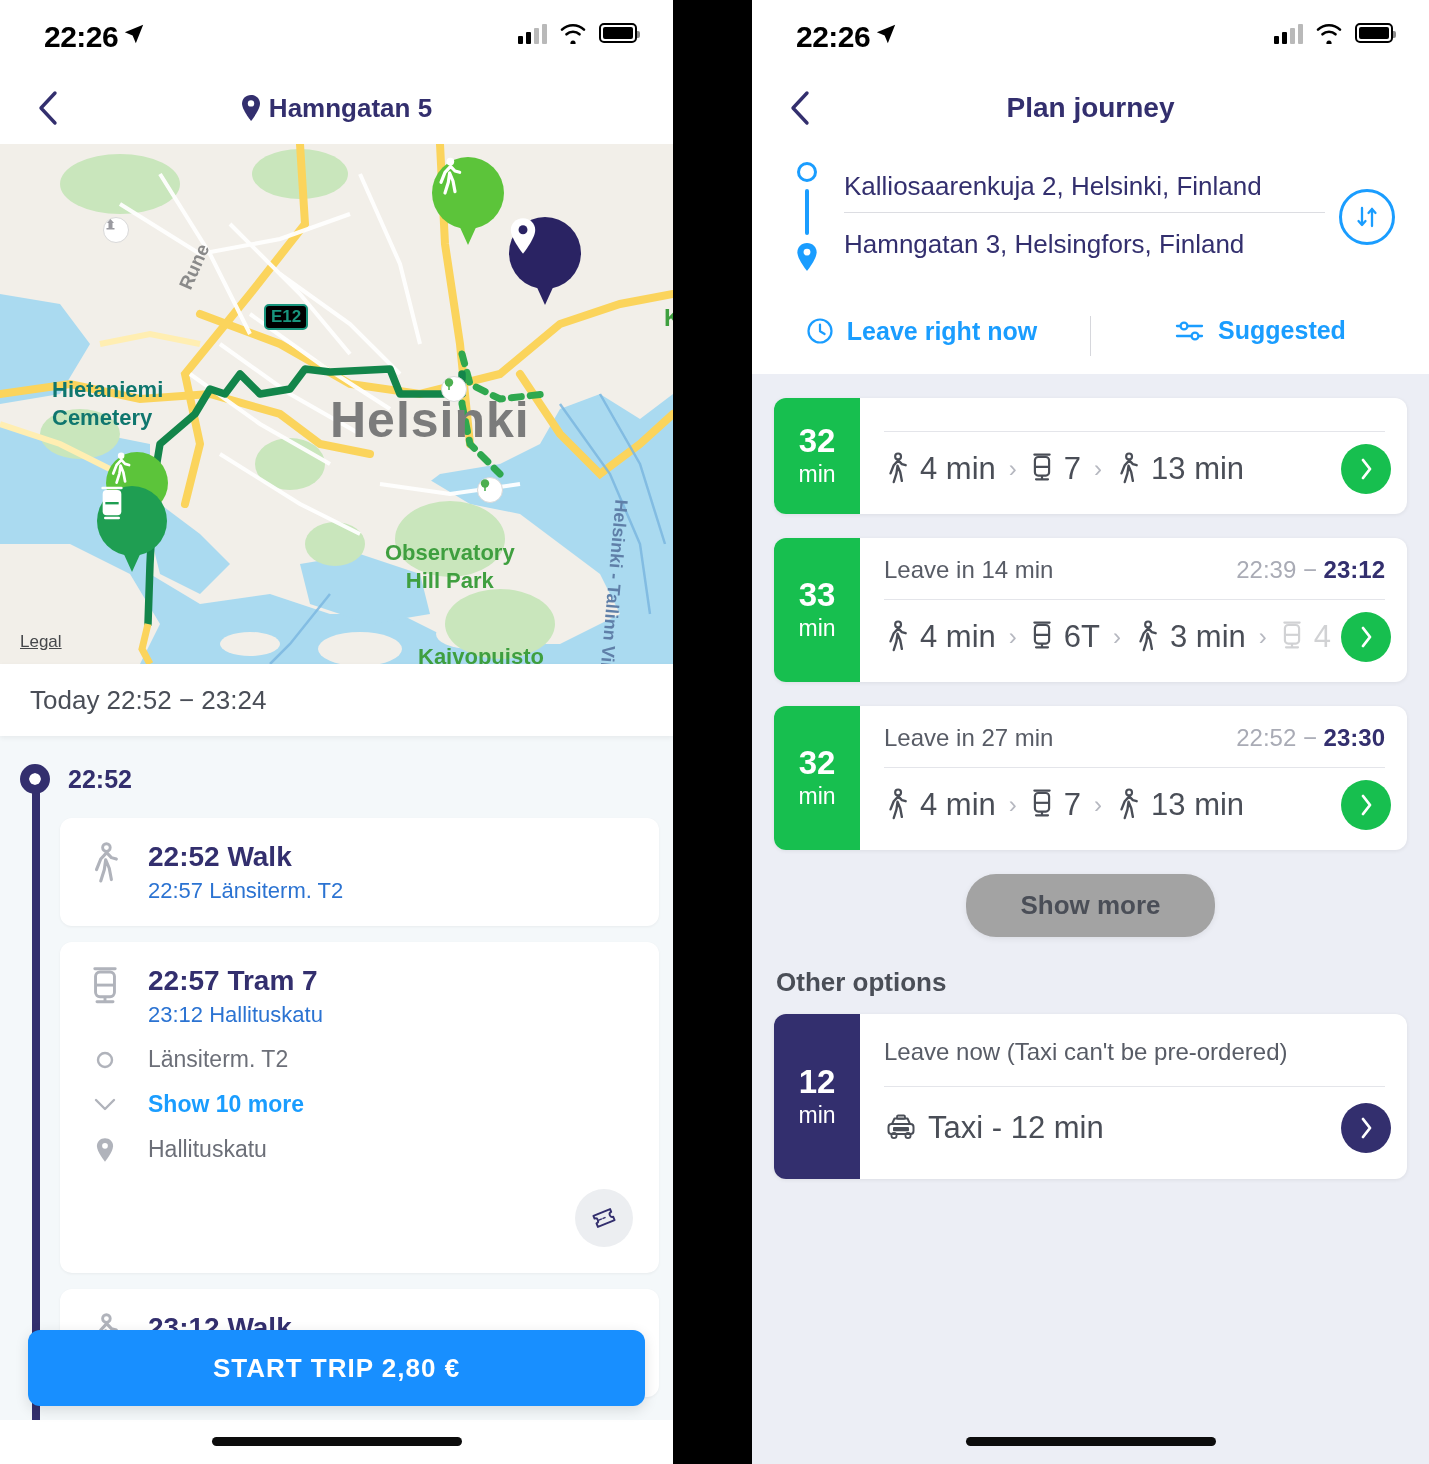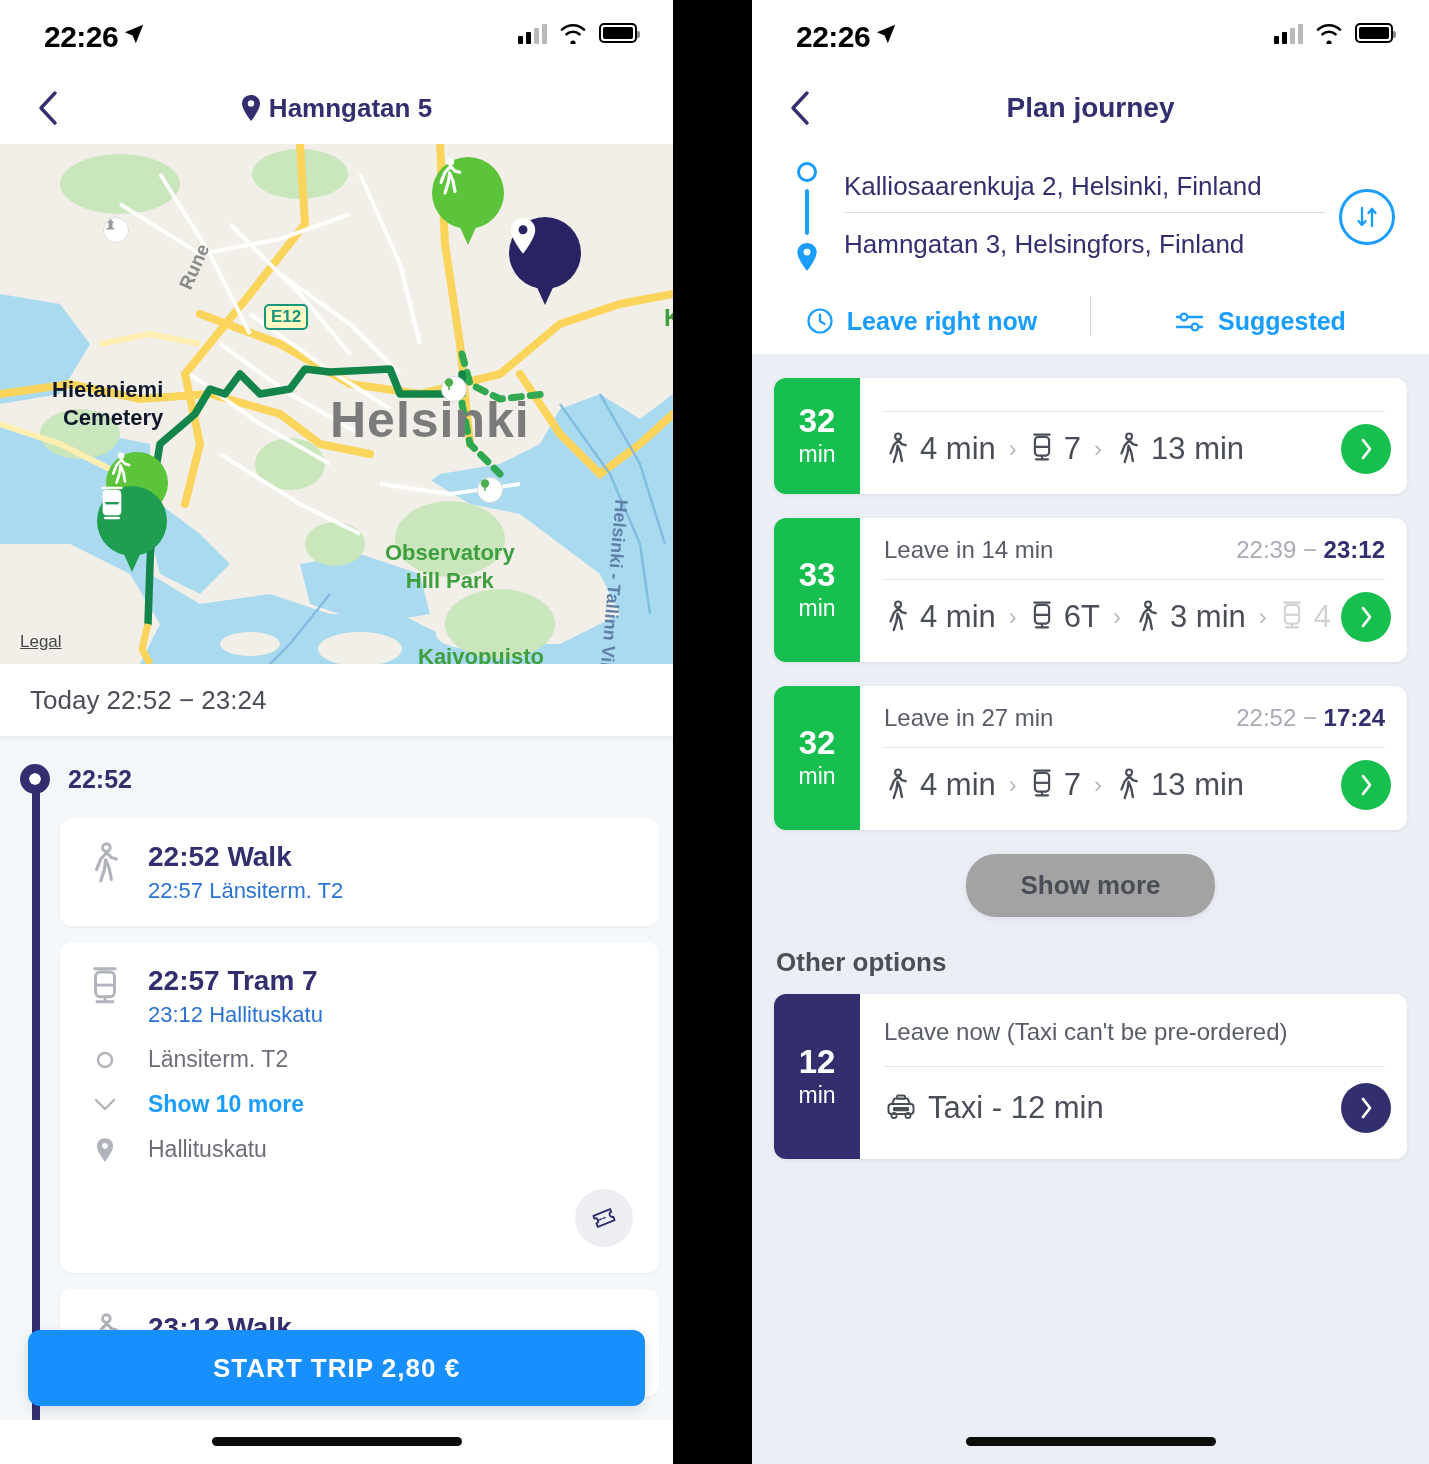--- a/index.html
+++ b/index.html
@@ -30,28 +30,28 @@
           width:36px; height:36px; display:flex; align-items:center; justify-content:center; cursor:pointer;}
   .nav-title { width:100%; text-align:center; font-size:26px; font-weight:bold; color:#332f6e;
                display:flex; align-items:center; justify-content:center; gap:8px; }
   .nav-title.plain { font-size:28px; }
 
   
   .map { position:relative; height:520px; overflow:hidden; background:#aadaf0; }
   .map svg { position:absolute; inset:0; }
   .map-label { position:absolute; font-weight:bold; pointer-events:none; }
   .lbl-helsinki { left:330px; top:247px; font-size:50px; color:#7b7b7b; letter-spacing:1px; }
-  .lbl-hietaniemi { left:52px; top:232px; font-size:22px; color:#0f172a; text-align:right; line-height:1.25; }
+  .lbl-hietaniemi { left:52px; top:232px; font-size:22px; color:#0f766e; text-align:left; line-height:1.25; }
   .lbl-obs { left:385px; top:395px; font-size:22px; color:#3f9f3f; text-align:center; line-height:1.25;}
   .lbl-kaivo { left:418px; top:500px; font-size:22px; color:#3f9f3f; }
   .lbl-rune { left:175px; top:140px; font-size:19px; color:#8a8a8a; transform:rotate(-66deg); transform-origin:left top;}
   .lbl-viking { left:600px; top:355px; font-size:18px; color:#5f7fa8; writing-mode:vertical-rl; transform:rotate(5deg); white-space:nowrap;}
   .lbl-k { left:664px; top:160px; font-size:24px; color:#3f9f3f; font-weight:bold;}
   .e12 { position:absolute; left:264px; top:160px; width:44px; height:26px; border:2.5px solid #18957d;
-         border-radius:5px; background:#fef9c3; color:#18957d; font-size:17px; font-weight:bold;
+         border-radius:5px; background:#000000; color:#18957d; font-size:17px; font-weight:bold;
          display:flex; align-items:center; justify-content:center; }
   .legal { position:absolute; left:20px; bottom:12px; font-size:17px; color:#45474a;
            text-decoration:underline; }
   .poi { position:absolute; width:26px; height:26px; border-radius:50%; background:#fff;
          border:1.5px solid #d9d9d9; display:flex; align-items:center; justify-content:center; }
   .pin { position:absolute; }
   .pin-body { width:72px; height:72px; border-radius:50% 50% 50% 50%; display:flex;
               align-items:center; justify-content:center; position:relative; }
   .pin-body::after{ content:""; position:absolute; bottom:-16px; left:50%; transform:translateX(-50%);
               width:0;height:0; border-left:10px solid transparent; border-right:10px solid transparent;
@@ -94,21 +94,21 @@
   .rp-rows { display:flex; align-items:center; padding:0 34px 0 34px; }
   .rp-marks { width:42px; flex:0 0 42px; display:flex; flex-direction:column; align-items:center; }
   .rp-dot { width:20px; height:20px; border-radius:50%; border:3.5px solid #1a9dff; }
   .rp-bar { width:4px; height:46px; background:#1a9dff; margin:7px 0; border-radius:2px; }
   .rp-fields { flex:1; }
   .rp-f { font-size:26px; color:#332f6e; padding:6px 0 10px 16px; }
   .rp-f.second { padding-top:16px; }
   .rp-div { height:1px; background:#dcdde2; margin-left:16px; }
   .rp-swap { width:56px; height:56px; border-radius:50%; border:3px solid #1a9dff; color:#1a9dff;
              display:flex; align-items:center; justify-content:center; margin-left:14px; cursor:pointer;}
-  .rp-tabs { display:flex; align-items:flex-end; margin-top:24px; padding-bottom:18px; }
+  .rp-tabs { display:flex; align-items:flex-start; margin-top:44px; padding-bottom:18px; }
   .rp-tab { flex:1; display:flex; align-items:center; justify-content:center; gap:12px;
             font-size:25px; color:#1a9dff; font-weight:bold; cursor:pointer; }
   .rp-tabsep { width:1px; height:40px; background:#d6d7dc; }
 
   
   .results { background:#eceef5; height:1134px; padding:24px 22px 0 22px; overflow:hidden; }
   .rcard { display:flex; border-radius:12px; overflow:hidden; margin-bottom:24px;
            box-shadow:0 1px 4px rgba(0,0,0,.07); background:#fff; cursor:pointer;}
   .rdur { width:86px; flex:0 0 86px; background:#17bf4f; color:#fff; display:flex; flex-direction:column;
           align-items:center; justify-content:center; }
@@ -600,21 +600,21 @@
       <div class="rdur">
         <span class="n">32</span>
         <span class="u">min</span>
       </div>
       <div class="rbody">
         <div class="rtop">
           <div class="rleave">Leave in 27 min</div>
           <div class="rtimes">
             <span>22:52</span>
             <span>−</span>
-            <b>17:24</b>
+            <b>23:30</b>
           </div>
         </div>
         <div class="rsep"></div>
         <div class="rlegs">
           <div class="rleg">
             <svg width="26" height="34" viewBox="0 0 24 30">
               <circle cx="13" cy="3.4" r="2.7" fill="none" stroke="#4a4e57" stroke-width="2"></circle>
               <path d="M13.2 7 L9 11.5 L6 19 M13.2 7 L16.5 10.5 L20 11.5 M12.5 12 L11.5 19 L9 27 M12.5 12 L15 18 L16.5 26" stroke="#4a4e57" stroke-width="2.2" fill="none" stroke-linecap="round" stroke-linejoin="round"></path>
             </svg>
             <span>4 min</span>

